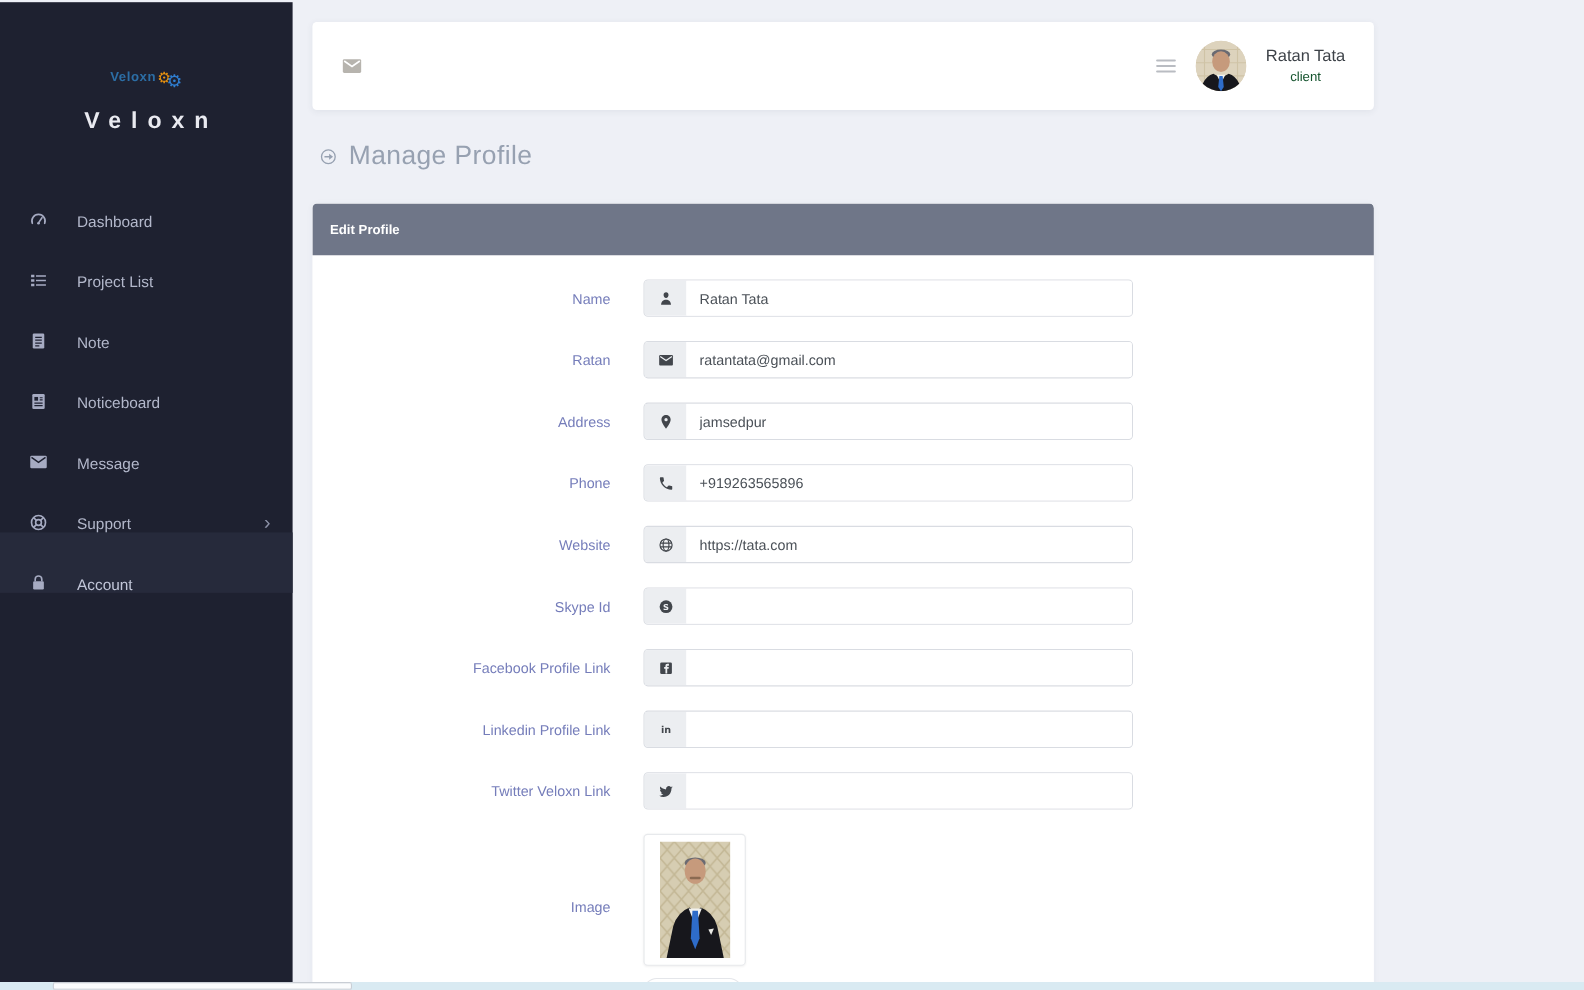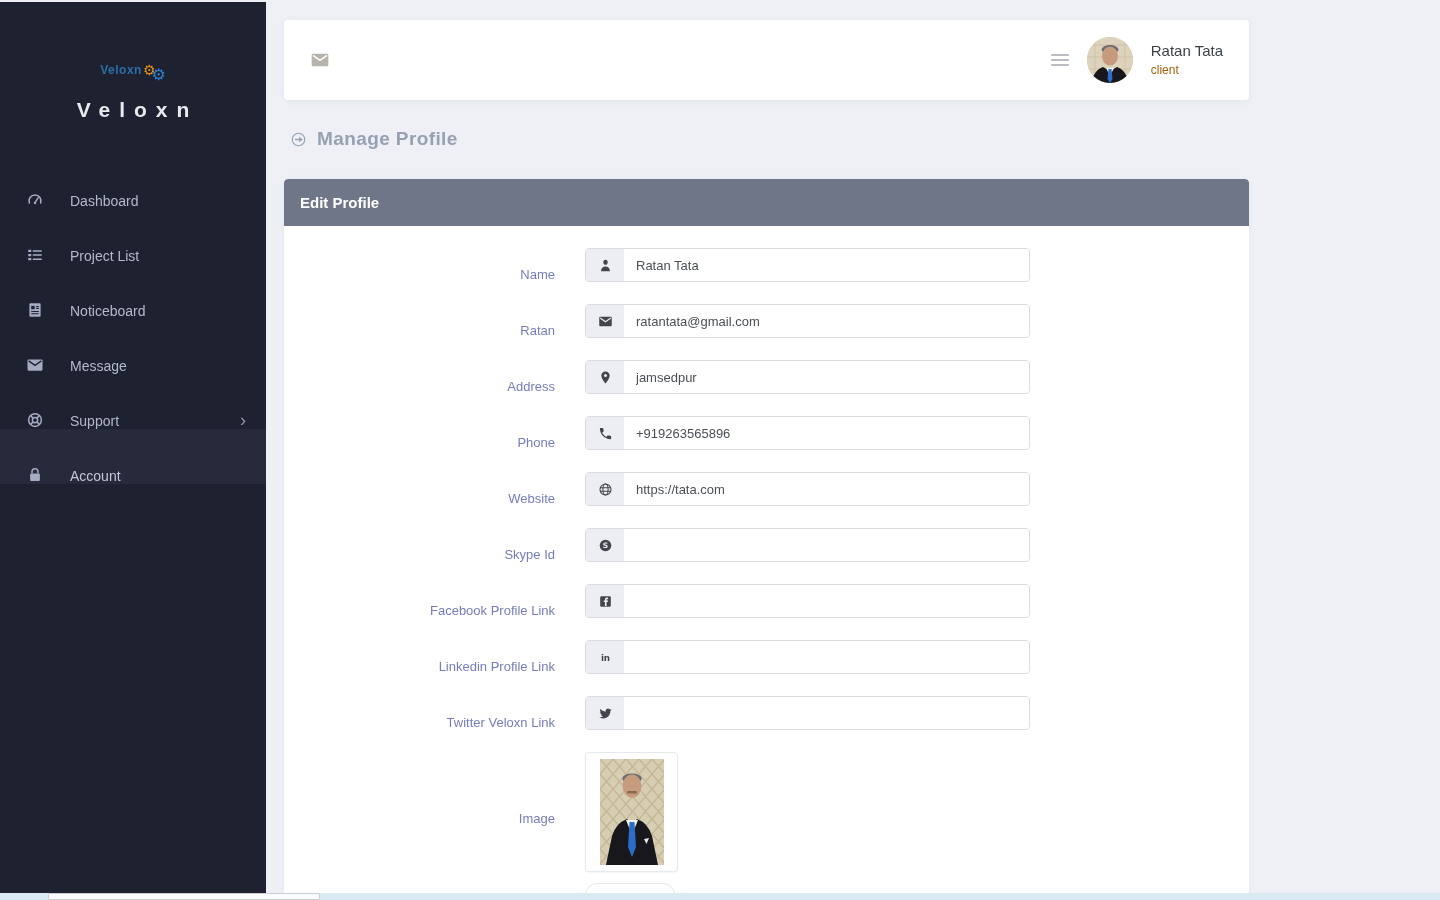--- a/index.html
+++ b/index.html
@@ -44,42 +44,42 @@
   }
   .topbar .icon { --cut:#fff; }
   .mail-icn { width:20px; height:20px; color:#b7b4ae; cursor:pointer; }
   .topbar-right { display:flex; align-items:center; gap:18px; }
   .hamburger { display:flex; flex-direction:column; gap:3px; width:18px; cursor:pointer; }
   .hamburger div { height:2px; background:#b9bcc2; border-radius:1px; }
   .avatar { width:46px; height:46px; border-radius:50%; overflow:hidden; flex:none; background:#ddd3bd; }
   .avatar svg { width:100%; height:100%; display:block; }
   .user-meta { line-height:1.2; }
   .user-name { font-size:15px; color:#3d4248; }
-  .user-role { font-size:12px; color:#a16207; margin-top:3px; }
+  .user-role { font-size:12px; color:#14532d; margin-top:3px;text-align:center; }
 
   .page-title {
     margin:28px 16px 0 24px; display:flex; align-items:center; gap:10px;
     color:#97a1b1;
   }
   .page-title .icon { width:17px; height:17px; }
-  .page-title h1 { margin:0; font-size:19px; font-weight:700; letter-spacing:.4px; }
+  .page-title h1 { margin:0; font-size:24px; font-weight:400; letter-spacing:.4px; }
 
   .card {
     margin:29px 16px 0 18px; height:720px; overflow:hidden;
     background:#fff; border-radius:4px 4px 0 0;
     box-shadow:0 1px 6px rgba(60,70,90,.05);
   }
   .card-header {
     height:47px; background:var(--card-header-bg,#6f7688);
     display:flex; align-items:center; padding-left:16px;
-    color:#fff; font-size:15px; font-weight:bold; border-radius:4px 4px 0 0;
+    color:#fff; font-size:12px; font-weight:bold; border-radius:4px 4px 0 0;
   }
   .card-body { padding-top:22px; }
 
-  .form-row { display:flex; align-items:flex-end; margin-bottom:22px; }
+  .form-row { display:flex; align-items:center; margin-bottom:22px; }
   .flabel { width:271px; flex:none; text-align:right; font-size:13px; color:var(--label-color,#757dba); }
   .igroup {
     margin-left:30px; width:445px; height:34px; display:flex; overflow:hidden;
     border:1px solid #d9dce2; border-radius:4px; background:#fff;
   }
   .addon {
     width:38px; flex:none; background:#eceef1; --cut:#eceef1;
     display:flex; align-items:center; justify-content:center; color:#42464c;
   }
   .addon .icon { width:15px; height:15px; }
@@ -136,20 +136,29 @@
         </span>
         <span>Dashboard</span>
       </div>
       <div class="menu-item">
         <span class="icon">
           <svg viewBox="0 0 24 24" fill="currentColor">
             <path d="M3 5h4v3H3zM9 5.5h12v2H9zM3 10.5h4v3H3zM9 11h12v2H9zM3 16h4v3H3zM9 16.5h12v2H9z"></path>
           </svg>
         </span>
         <span>Project List</span>
+      </div>
+      <div class="menu-item">
+        <span class="icon">
+          <svg viewBox="0 0 24 24" fill="currentColor">
+            <rect x="5" y="3" width="14" height="18" rx="1.5"></rect>
+            <path fill="none" style="stroke:var(--cut,#fff)" stroke-width="1.6" d="M8 7.5h8M8 11h8M8 14.5h8M8 18h5"></path>
+          </svg>
+        </span>
+        <span>Note</span>
       </div>
       <div class="menu-item">
         <span class="icon">
           <svg viewBox="0 0 24 24" fill="currentColor">
             <rect x="4.5" y="3" width="15" height="18" rx="1.5"></rect>
             <rect x="7" y="6.5" width="4.5" height="4.5" style="fill:var(--cut,#fff)"></rect>
             <path fill="none" style="stroke:var(--cut,#fff)" stroke-width="1.4" d="M13.5 7.5H17M13.5 10H17M7 14h10M7 17h10"></path>
           </svg>
         </span>
         <span>Noticeboard</span>

